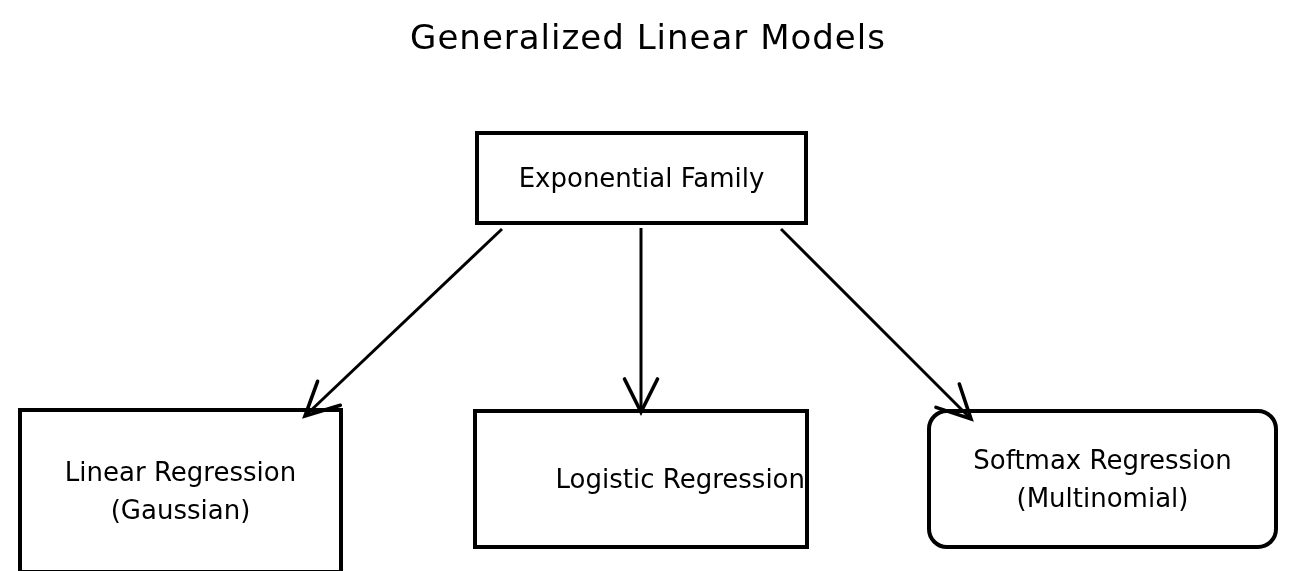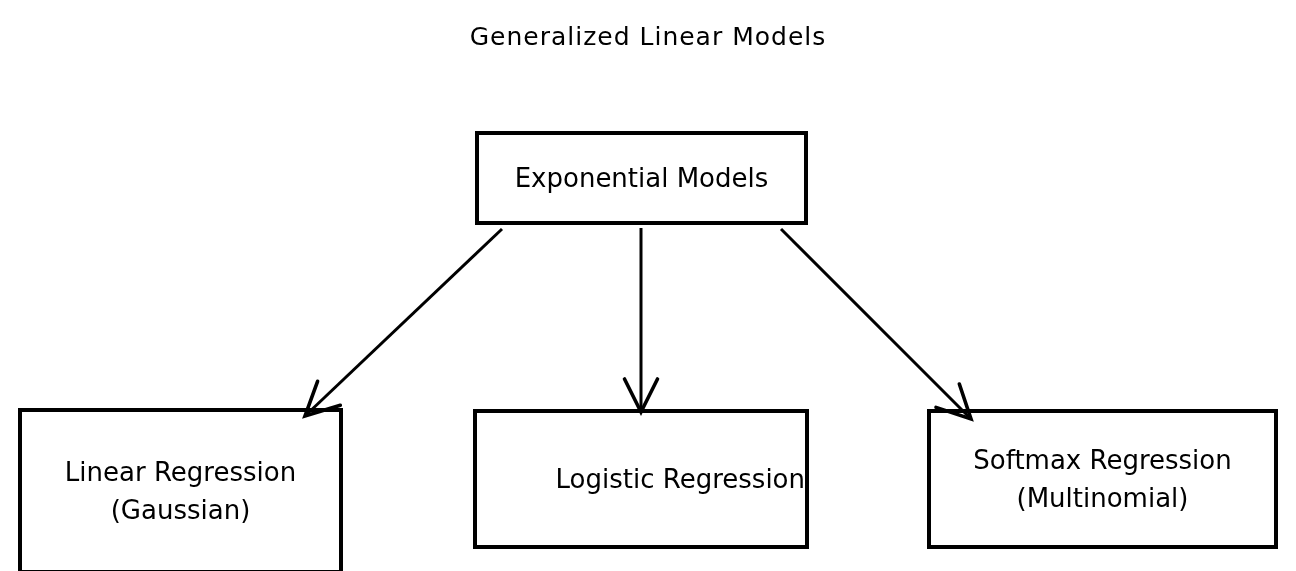--- a/index.html
+++ b/index.html
@@ -16,21 +16,21 @@
     color: #000000;
     overflow: hidden;
   }
   .title {
     position: absolute;
     left: 0;
     right: 0;
     top: 12px;
     margin: 0;
     text-align: center;
-    font-size: 25px;
+    font-size: 34px;
     font-weight: normal;
     letter-spacing: 1px;
     line-height: 50px;
     color: #000000;
   }
   .node {
     position: absolute;
     box-sizing: border-box;
     border: 4px solid #000000;
     background: #ffffff;
@@ -39,39 +39,39 @@
     align-items: center;
     justify-content: center;
     text-align: center;
     font-size: 26px;
     line-height: 38px;
     color: #000000;
   }
   .node-root   { left: 475px; top: 131px; width: 333px; height: 94px;  }
   .node-child1 { left: 18px;  top: 408px; width: 325px; height: 166px; }
   .node-child2 { left: 473px; top: 409px; width: 336px; height: 140px; align-items: flex-end; }
-  .node-child3 { left: 927px; top: 409px; width: 351px; height: 140px; }
+  .node-child3 { left: 927px; top: 409px; width: 351px; height: 140px; border-radius: 20px; }
   .connector-layer {
     position: absolute;
     left: 0;
     top: 0;
     width: 1296px;
     height: 571px;
     pointer-events: none;
   }
 </style>
 </head>
 <body>
 
 <div class="canvas">
 
   <h1 class="title">Generalized Linear Models</h1>
 
   <div class="node node-root">
-    <span>Exponential Models</span>
+    <span>Exponential Family</span>
   </div>
 
   <div class="node node-child1">
     <span>Linear Regression</span>
     <span>(Gaussian)</span>
   </div>
 
   <div class="node node-child2">
     <span>Logistic Regression</span>
   </div>

